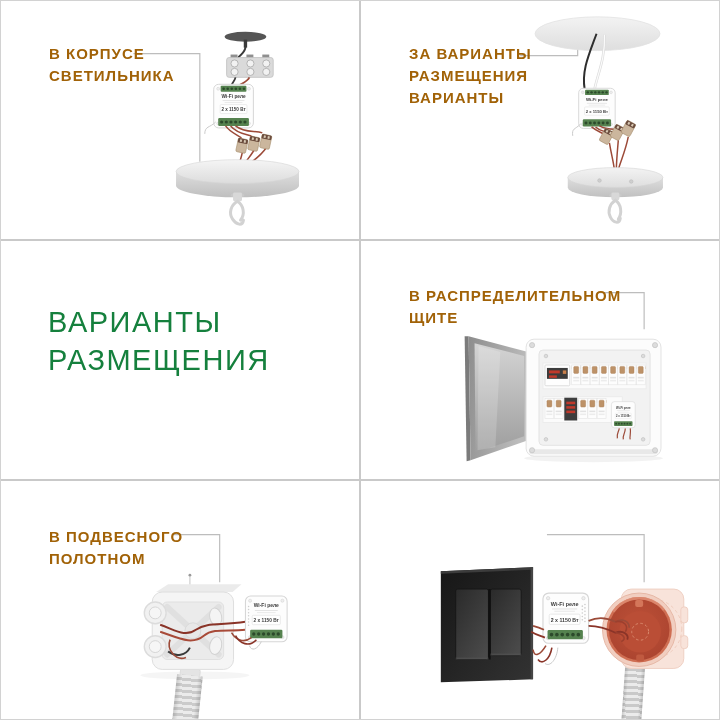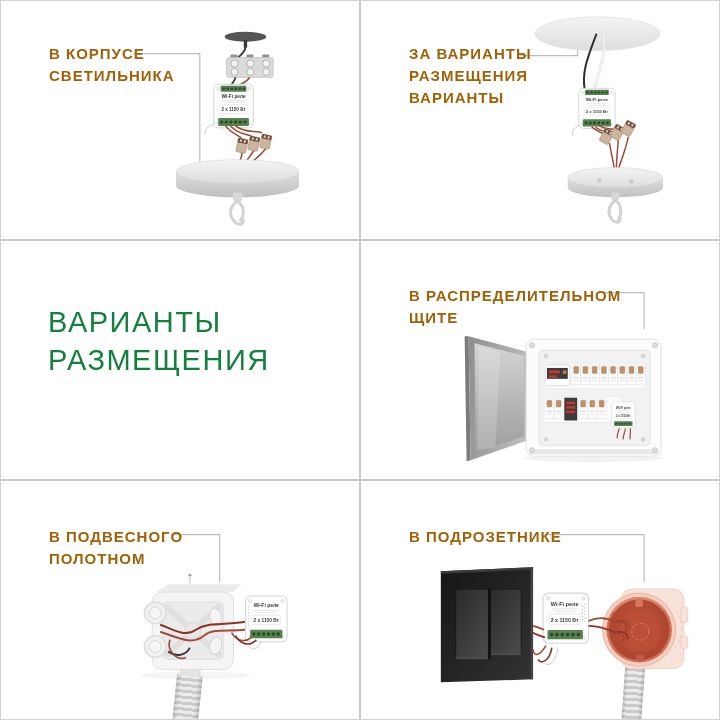--- a/index.html
+++ b/index.html
@@ -417,23 +417,20 @@
       </g>
       <g fill="none">
         <path d="M252,158 C244,164 236,160 232,153" stroke="#9c4a38" stroke-width="1.6"></path>
         <path d="M257,160 C250,168 240,164 236,156" stroke="#8a3428" stroke-width="1.6"></path>
         <path d="M262,162 C258,170 252,172 250,166" stroke="#c9c9c9" stroke-width="1"></path>
       </g>
     </svg>
   </div>
 
   <div class="panel">
-    <div class="callout" style="left:48px;top:45px">
-      <div>В ПОДРОЗЕТНИКЕ</div>
-    </div>
     <svg viewBox="0 0 360 240">
       <defs>
         <linearGradient id="p6sw" x1="0" y1="0" x2="1" y2="1">
             <stop offset="0" stop-color="#161616"></stop>
             <stop offset="0.5" stop-color="#242424"></stop>
             <stop offset="1" stop-color="#333"></stop>
           </linearGradient>
         <linearGradient id="p6rk" x1="0" y1="0" x2="0.8" y2="1">
             <stop offset="0" stop-color="#2a2a2a"></stop>
             <stop offset="1" stop-color="#4a4a4a"></stop>

